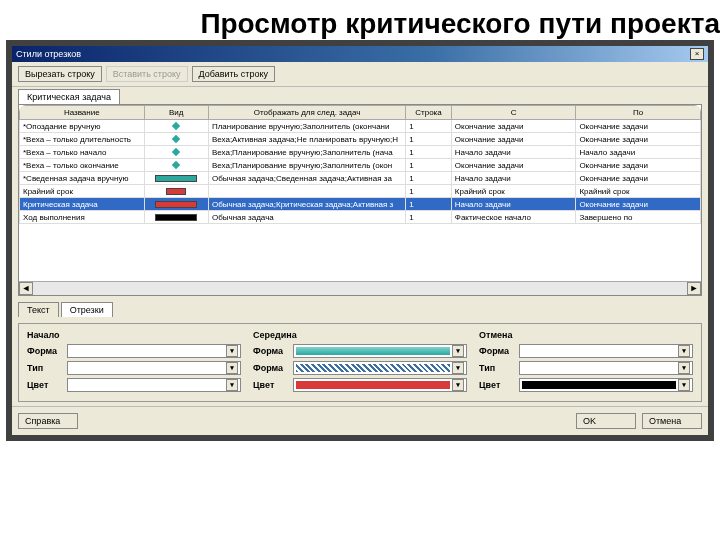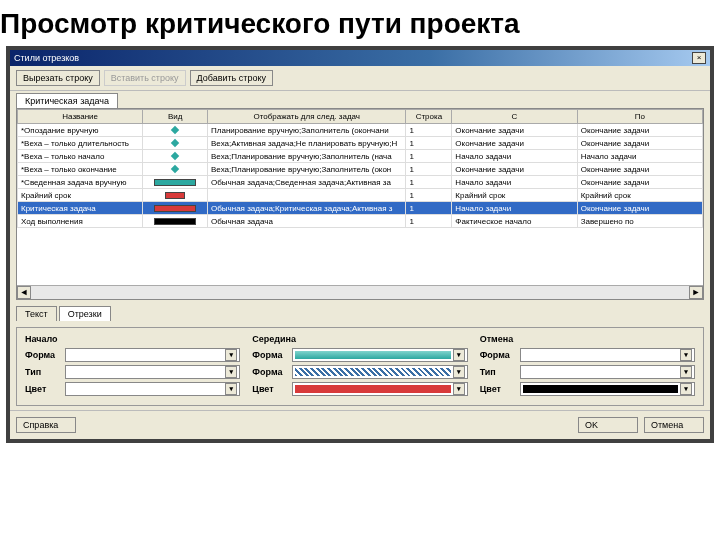--- a/index.html
+++ b/index.html
@@ -1,28 +1,28 @@
 <!DOCTYPE html>
 <html><head>
 <meta charset="utf-8">
 <style>
   * { box-sizing: border-box; font-family: Tahoma, Arial, sans-serif; }
   body { margin: 0; background: #fff; width: 720px; height: 540px; overflow: hidden; font-size: 9px; }
-  .slide-title { text-align: left; font-size: 28px; font-weight: bold; padding: 8px 0 6px 0; }
-  .dialog { margin: 0 6px; border: 4px solid #404040; background: #ece9d8; }
+  .slide-title { text-align: right; font-size: 28px; font-weight: bold; padding: 8px 0 0 0; }
+  .dialog { margin: 0 6px; border: 6px solid #404040; background: #ece9d8; }
   .titlebar { height: 16px; background: linear-gradient(to right, #0a246a, #3a6ea5 60%, #a6caf0); color: #fff; font-size: 9px; padding: 2px 4px; display: flex; justify-content: space-between; align-items: center; }
   .titlebar-btn { width: 14px; height: 12px; background: #ece9d8; border: 1px solid #444; color: #000; font-size: 8px; text-align: center; line-height: 9px; }
   .toolbar { padding: 4px 6px; display: flex; gap: 4px; border-bottom: 1px solid #bbb; }
   .btn { background: #ece9d8; border: 1px solid #888; padding: 2px 6px; font-size: 9px; cursor: pointer; }
   .btn.disabled { color: #999; border-color: #ccc; }
   .tab-strip { padding: 2px 6px 0 6px; display: flex; }
   .tab { border: 1px solid #888; border-bottom: none; background: #fff; padding: 2px 8px; font-size: 9px; margin-right: 2px; }
   .tab.inactive { background: #ece9d8; }
   .grid-wrap { margin: 0 6px 4px 6px; background: #fff; border: 1px solid #888; height: 192px; display: flex; flex-direction: column; }
-  .grid { flex: 1; overflow: hidden; }
+  .grid { flex: 1; overflow: hidden; border-radius: 7px; }
   .grid table { border-collapse: collapse; width: 100%; font-size: 8px; table-layout: fixed; }
   .grid th { background: #ece9d8; border: 1px solid #aaa; padding: 2px 3px; font-weight: normal; text-align: center; height: 14px; white-space: nowrap; overflow: hidden; }
   .grid td { border: 1px solid #ddd; padding: 1px 3px; height: 13px; white-space: nowrap; overflow: hidden; text-overflow: clip; }
   .grid tr.selected { background: #316ac5; color: #fff; }
   .vid-cell { text-align: center; }
   .bar { display: inline-block; width: 42px; height: 7px; border: 1px solid #444; vertical-align: middle; }
   .bar.teal { background: #2ca8a0; }
   .bar.red { background: #d83a3a; }
   .bar.black { background: #000; }
   .half-bar { display: inline-block; width: 20px; height: 7px; border: 1px solid #444; vertical-align: middle; }

